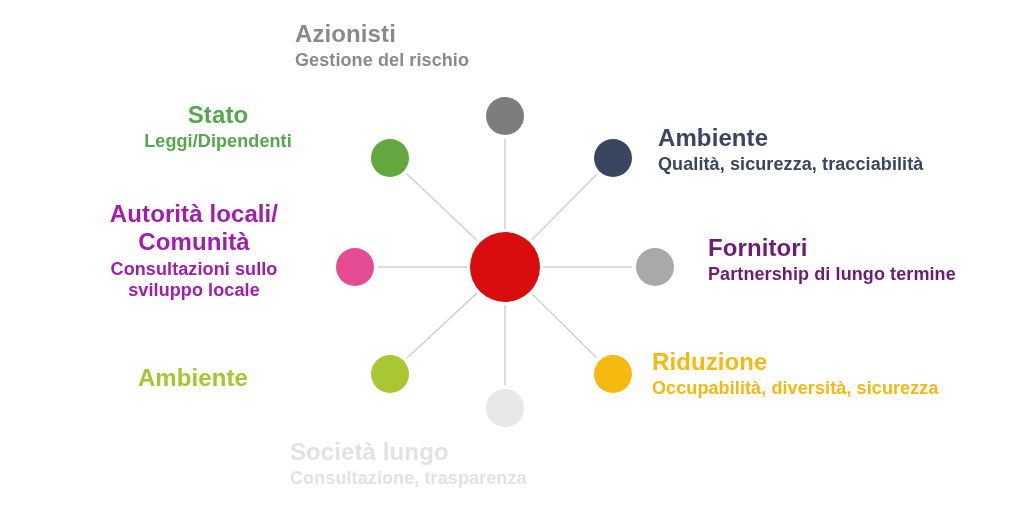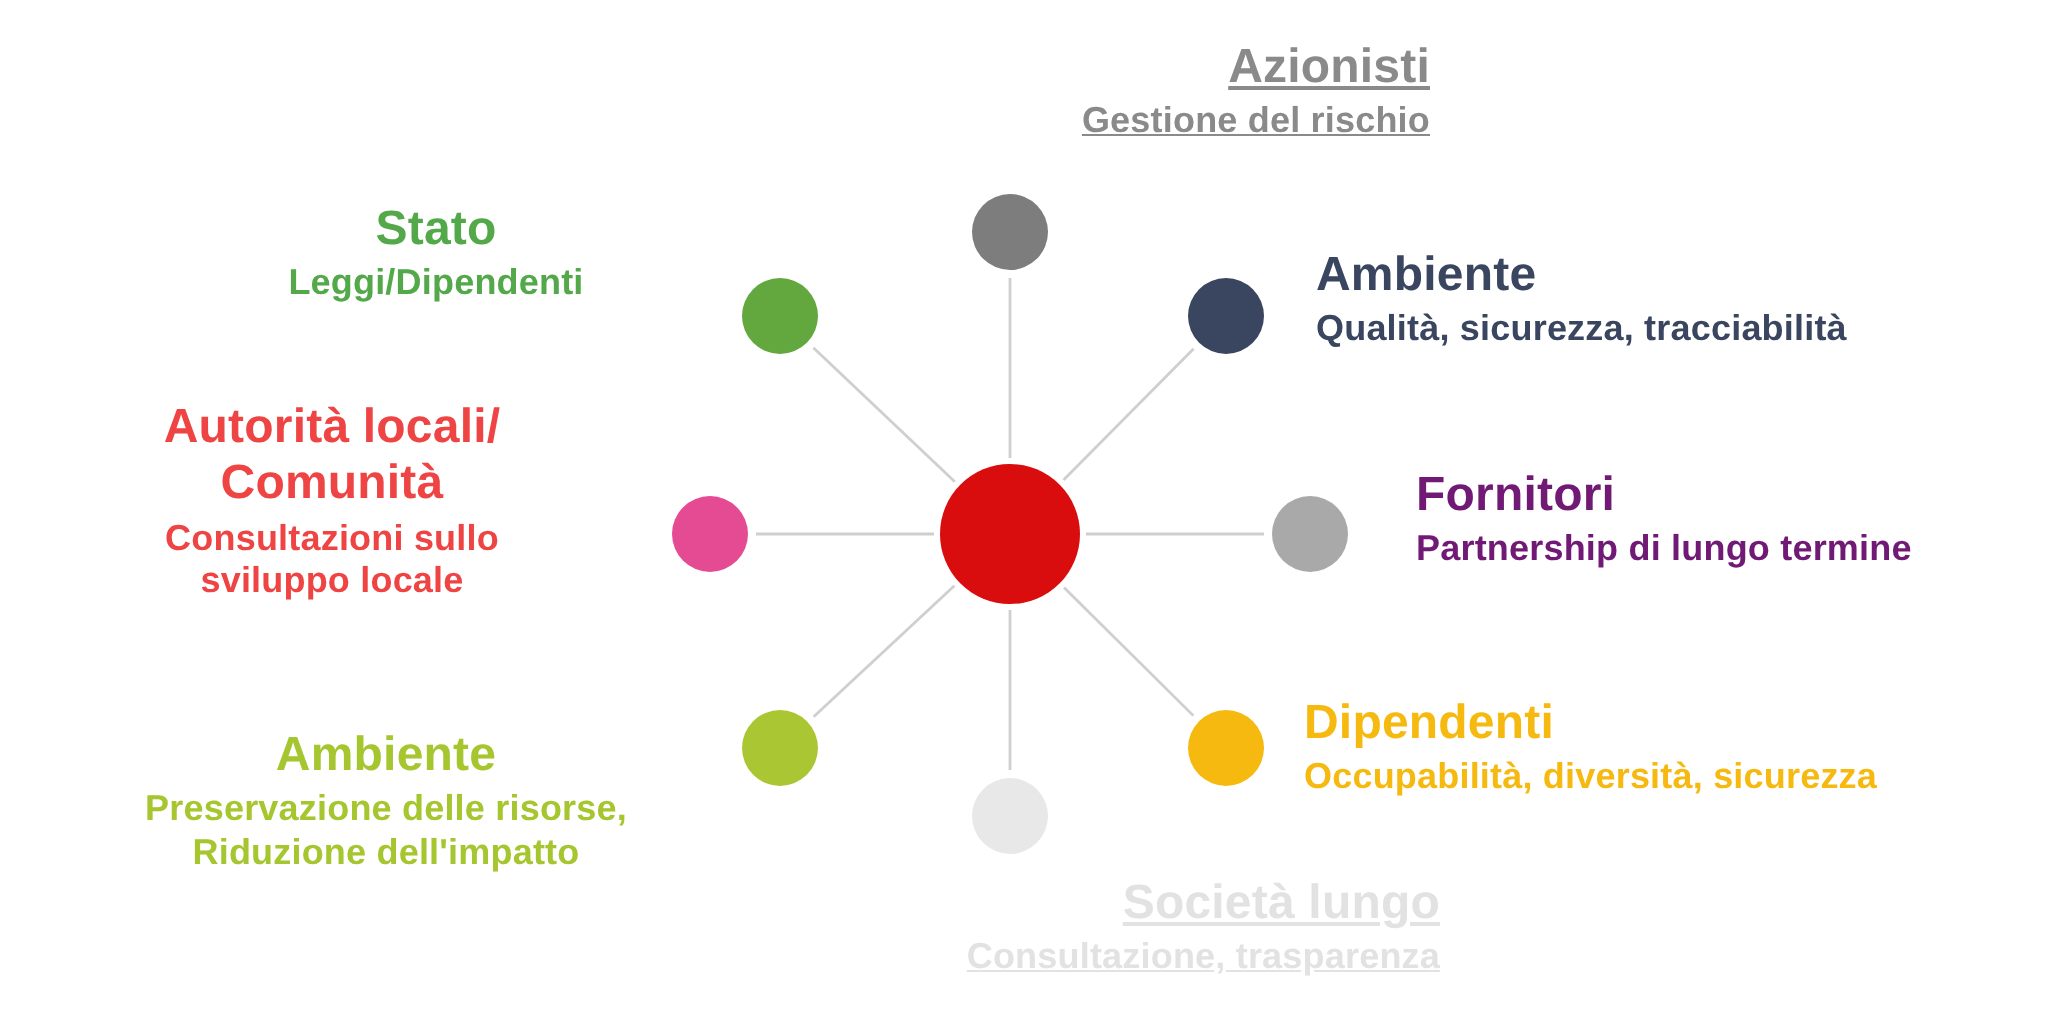--- a/index.html
+++ b/index.html
@@ -50,21 +50,21 @@
     margin-bottom: 2px;
   }
   .node-label .desc {
     display: block;
     font-size: 18px;
     font-weight: bold;
     letter-spacing: 0.1px;
   }
   .align-left   { text-align: left; }
   .align-right  { text-align: center; }
-  .align-center { text-align: right; text-decoration: underline; }
+  .align-center { text-align: left; }
 </style>
 </head>
 <body>
 
 <div id="canvas">
 
   <svg id="hub-svg" viewBox="0 0 1024 512" xmlns="http://www.w3.org/2000/svg">
       <line x1="505" y1="229" x2="505" y2="139" stroke="#cfcfcf" stroke-width="1.4"></line>
       <line x1="531.7459485423816" y1="240.00640378592965" x2="596.8116627243479" y2="174.33822928746363" stroke="#cfcfcf" stroke-width="1.4"></line>
       <line x1="543" y1="267" x2="632" y2="267" stroke="#cfcfcf" stroke-width="1.4"></line>
@@ -93,32 +93,31 @@
       </div>
       <div class="node-label align-left" style="color: rgb(58, 69, 96); top: 124px; width: 360px; left: 658px;">
         <span class="title">Ambiente</span>
         <span class="desc">Qualità, sicurezza, tracciabilità</span>
       </div>
       <div class="node-label align-left" style="color: #701a75; top: 234px; width: 330px; left: 708px;">
         <span class="title">Fornitori</span>
         <span class="desc">Partnership di lungo termine</span>
       </div>
       <div class="node-label align-left" style="color: rgb(246, 185, 16); top: 348px; width: 366px; left: 652px;">
-        <span class="title">Dipendenti</span>
+        <span class="title">Riduzione</span>
         <span class="desc">Occupabilità, diversità, sicurezza</span>
       </div>
       <div class="node-label align-center" style="color: rgb(226, 226, 226); top: 438px; width: 430px; left: 290px;">
         <span class="title">Società lungo</span>
         <span class="desc">Consultazione, trasparenza</span>
       </div>
       <div class="node-label align-right" style="color: rgb(165, 198, 47); top: 364px; width: 350px; left: 18px;">
         <span class="title">Ambiente</span>
-        <span class="desc">Preservazione delle risorse,<br>Riduzione dell'impatto</span>
       </div>
-      <div class="node-label align-right" style="color: #ef4444; top: 200px; width: 300px; left: 16px;">
+      <div class="node-label align-right" style="color: #a21caf; top: 200px; width: 300px; left: 44px;">
         <span class="title">Autorità locali/<br>Comunità</span>
         <span class="desc">Consultazioni sullo<br>sviluppo locale</span>
       </div>
       <div class="node-label align-right" style="color: rgb(83, 168, 74); top: 101px; width: 300px; left: 68px;">
         <span class="title">Stato</span>
         <span class="desc">Leggi/Dipendenti</span>
       </div>
     </div>
 
 </div>

